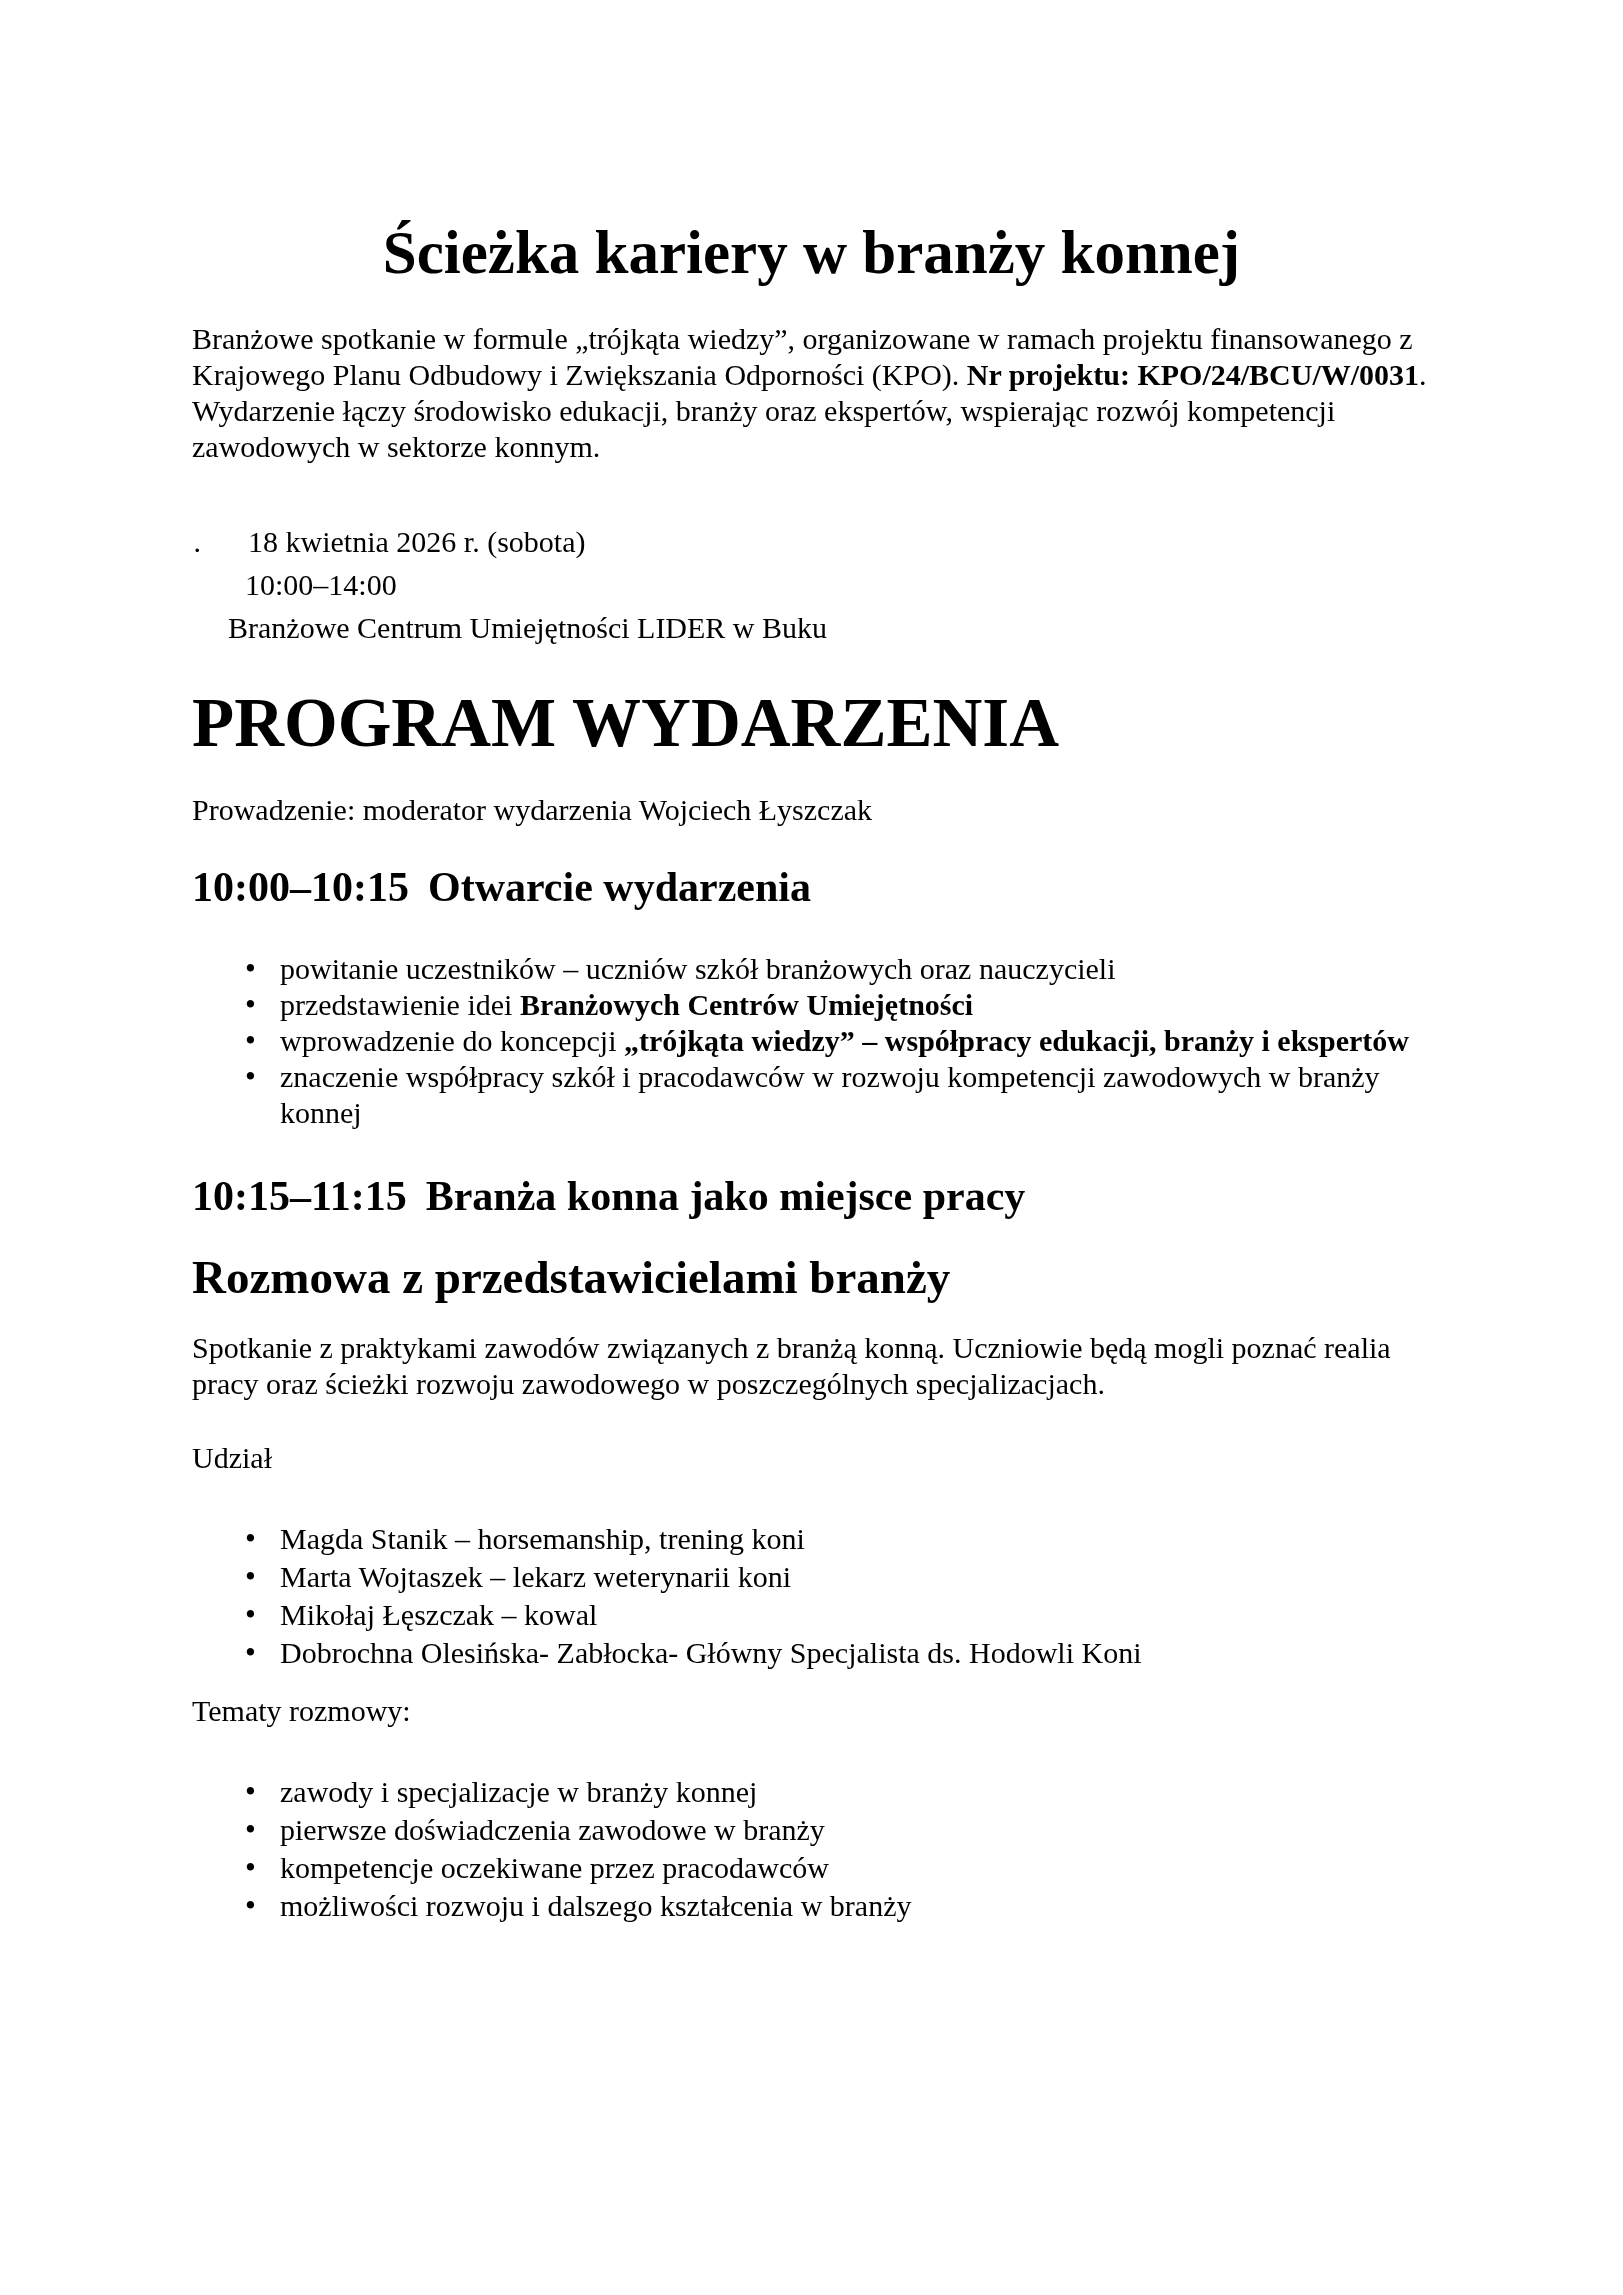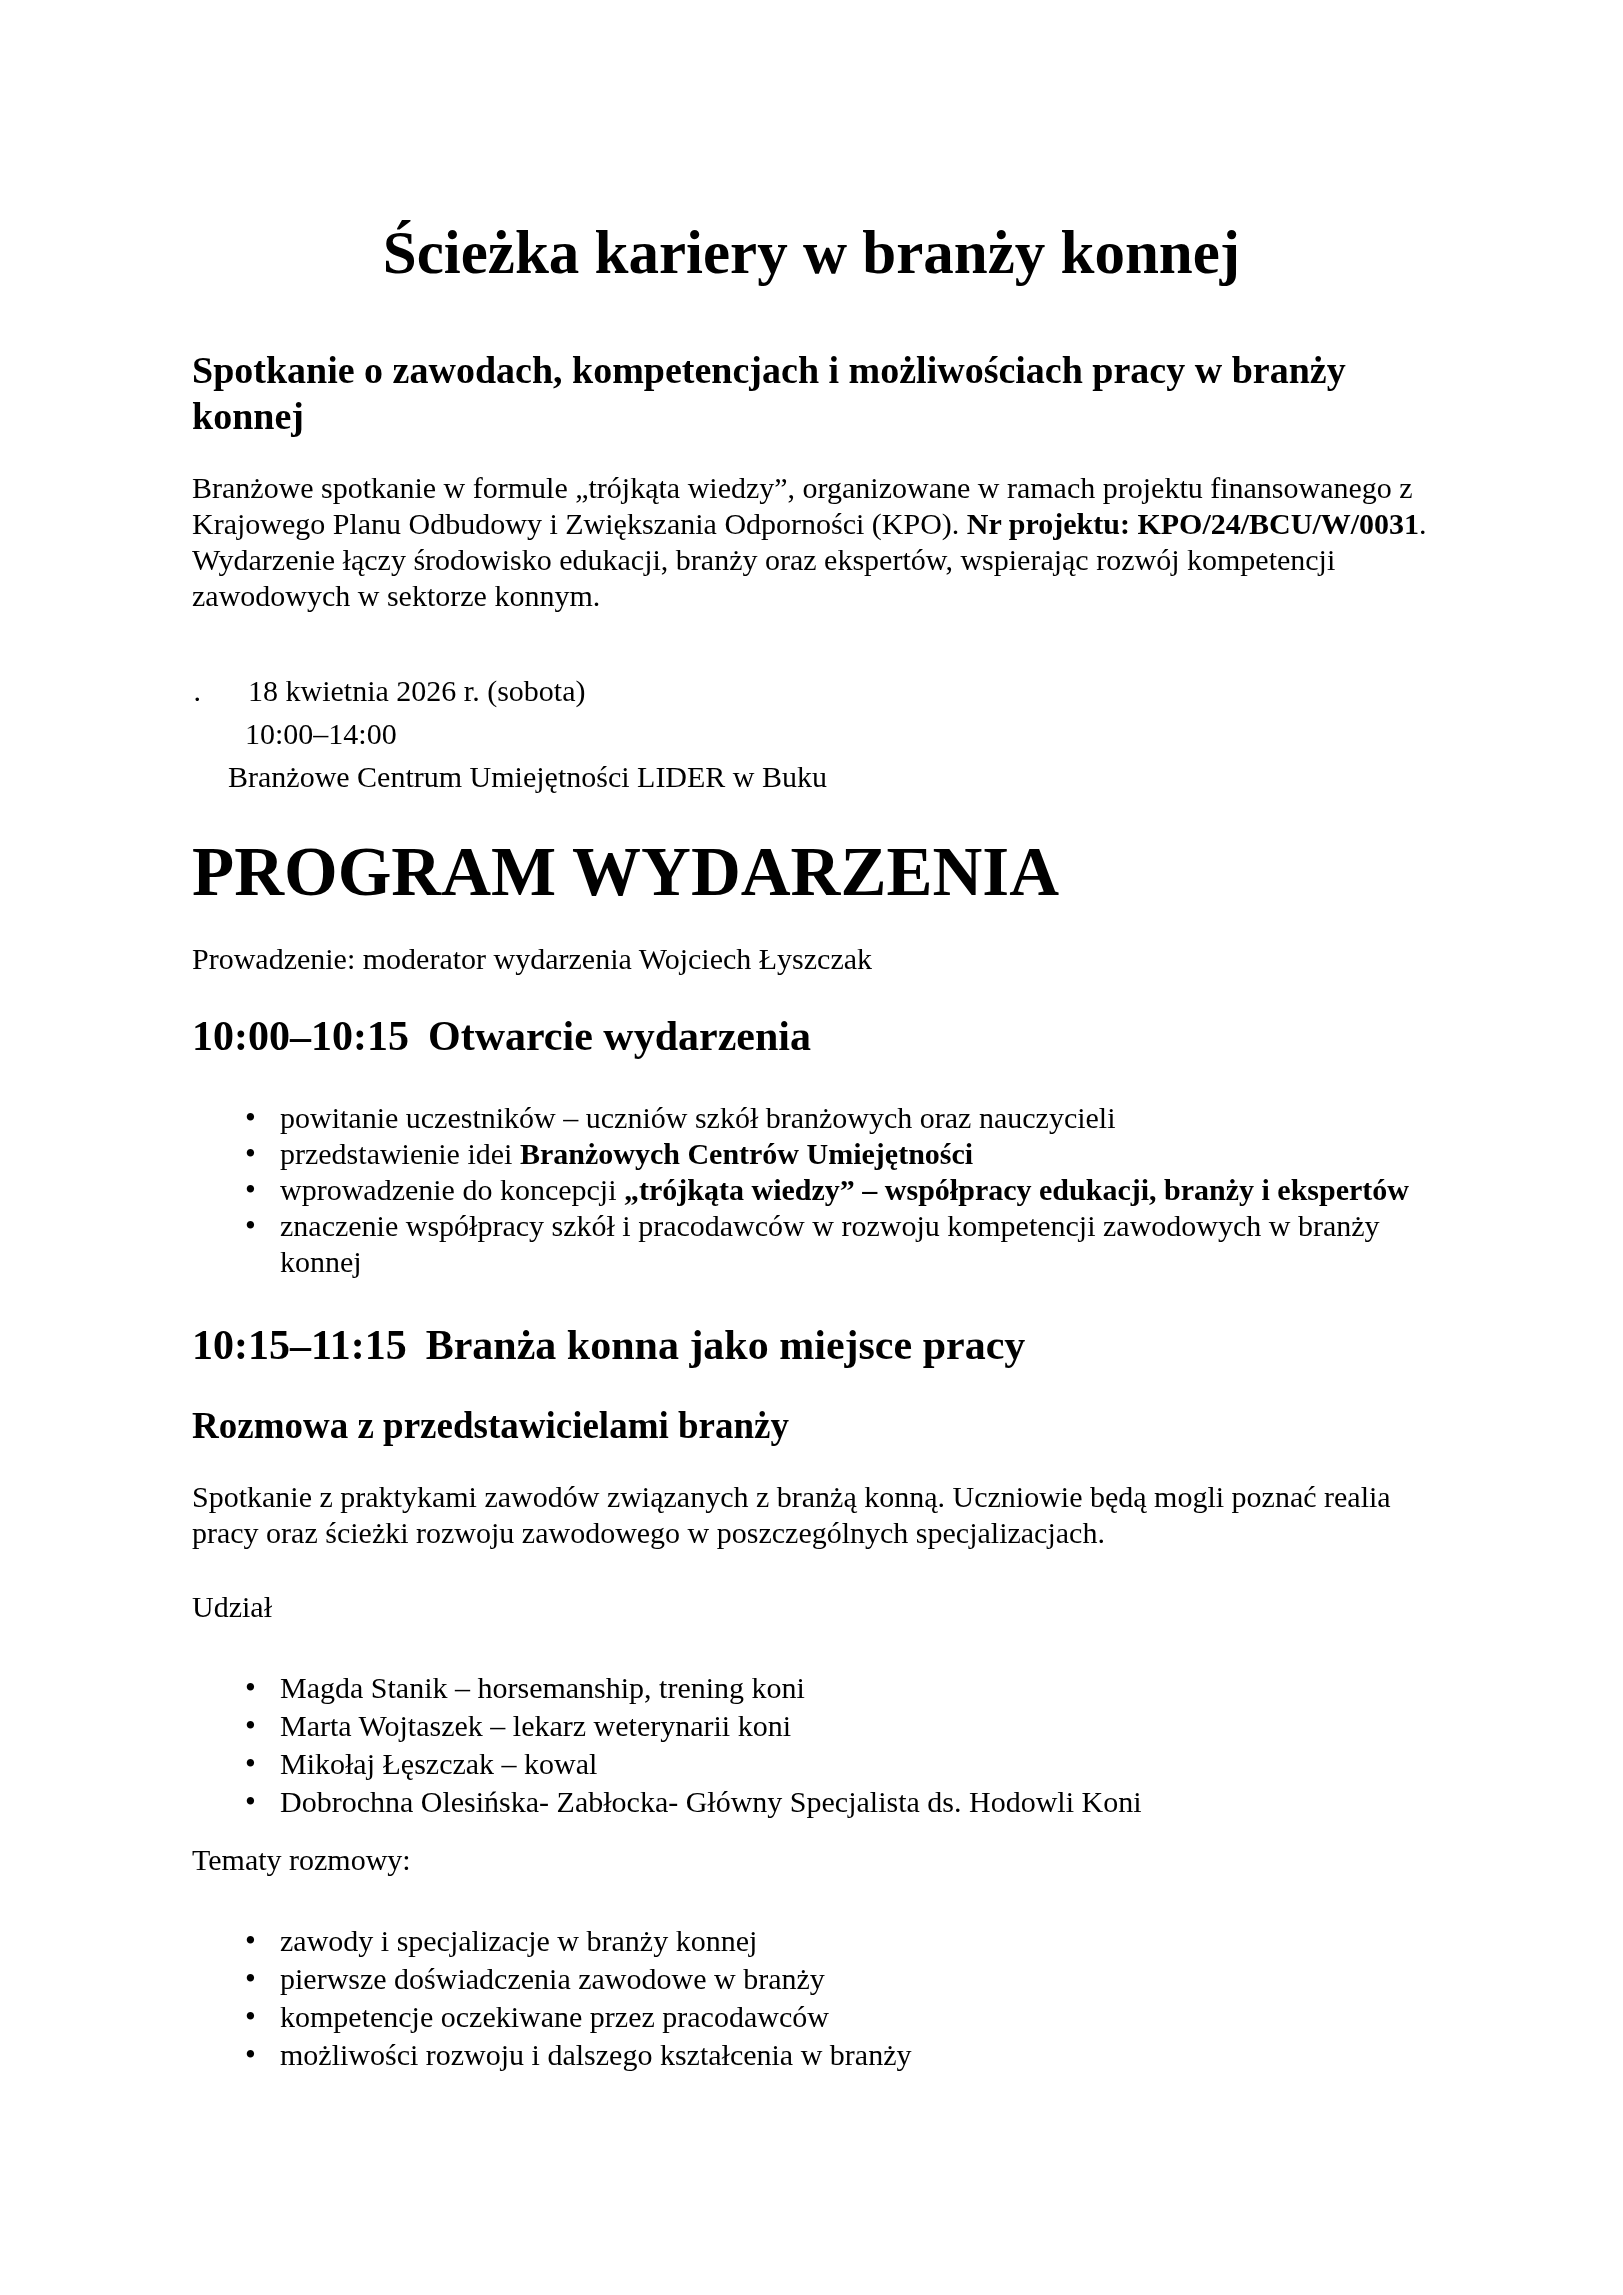--- a/index.html
+++ b/index.html
@@ -64,21 +64,21 @@
   }
   .section-heading {
     margin: 36px 0 0 0;
     font-size: 42px;
     line-height: 46px;
     font-weight: bold;
   }
   .section-heading .sh-label { margin-left: 19px; }
   .subsection-heading {
     margin: 35px 0 0 0;
-    font-size: 37px;
+    font-size: 47px;
     line-height: 46px;
     font-weight: bold;
   }
   .session-desc {
     margin: 30px 0 0 0;
   }
   .plain-label {
     margin: 38px 0 0 0;
   }
   ul.bullets {
@@ -104,21 +104,20 @@
   .mt-industry { margin-top: 42px; }
   .mt-topics-label { margin-top: 21px; }
 </style>
 </head>
 <body>
 
 <div class="page">
 
   <h1 class="doc-title">Ścieżka kariery w branży konnej</h1>
 
-  <h2 class="doc-subtitle">Spotkanie o zawodach, kompetencjach i możliwościach pracy w branży konnej</h2>
 
   <p class="intro"><span>Branżowe spotkanie w formule „trójkąta wiedzy”, organizowane w ramach projektu finansowanego z Krajowego Planu Odbudowy i Zwiększania Odporności (KPO). </span><b>Nr projektu: KPO/24/BCU/W/0031</b><span>.</span><br><span>Wydarzenie łączy środowisko edukacji, branży oraz ekspertów, wspierając rozwój kompetencji zawodowych w sektorze konnym.</span></p>
 
   <div class="event-details">
     <div class="ed-line ed-date">
       <span class="dot">.</span>
       <span>18 kwietnia 2026 r. (sobota)</span>
     </div>
     <div class="ed-line ed-time">10:00–14:00</div>
     <div class="ed-line ed-venue">Branżowe Centrum Umiejętności LIDER w Buku</div>

